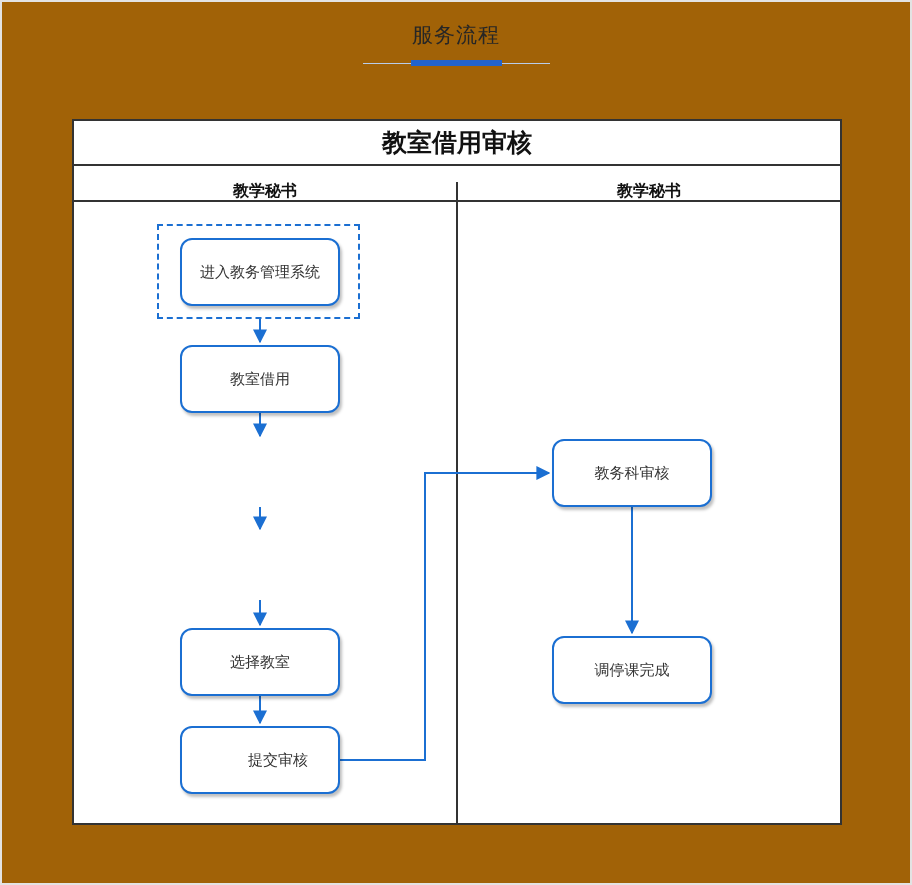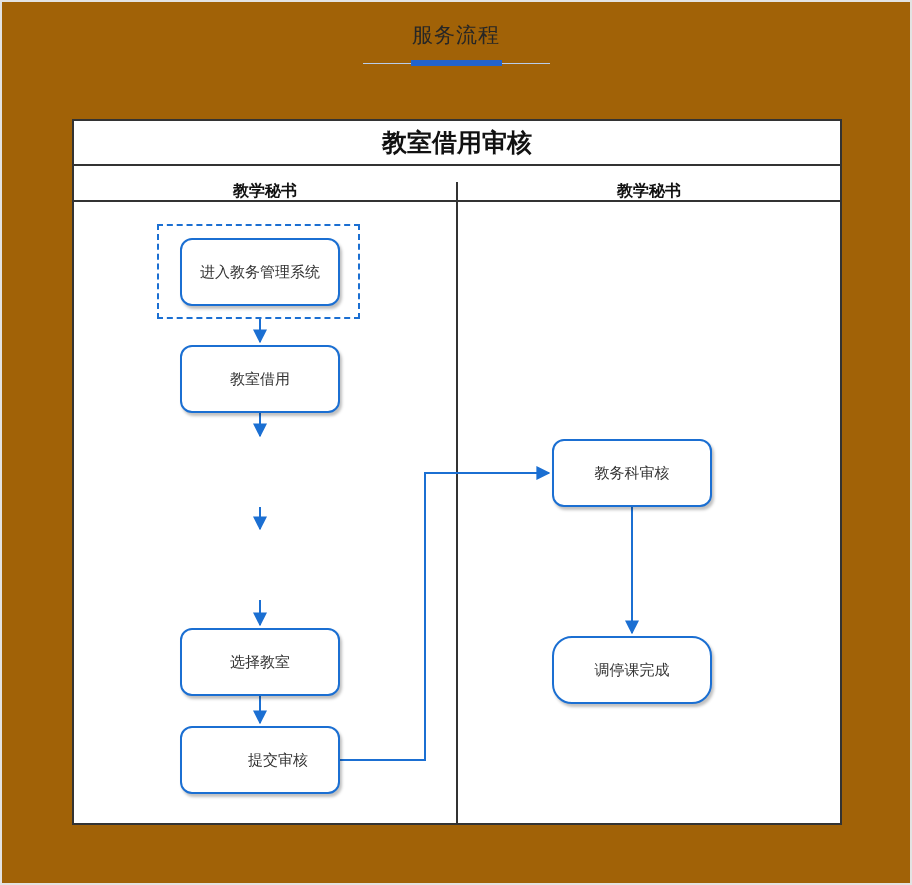--- a/index.html
+++ b/index.html
@@ -98,21 +98,21 @@
     z-index: 2;
     background: transparent;
   }
   .node-1 { left: 106px; top: 36px; }
   .node-2 { left: 106px; top: 143px; }
   .node-3 { left: 106px; top: 237px; }
   .node-4 { left: 106px; top: 330px; }
   .node-5 { left: 106px; top: 426px; }
   .node-6 { left: 106px; top: 524px; padding-left: 36px; }
   .node-r1 { left: 478px; top: 237px; }
-  .node-r2 { left: 478px; top: 434px; border-radius: 20px; }
+  .node-r2 { left: 478px; top: 434px; }
 </style>
 </head>
 <body>
 
 <div class="page">
 
   <div class="page-header">
     <div class="page-title">服务流程</div>
     <div class="title-underline">
       <span class="thin"></span>

